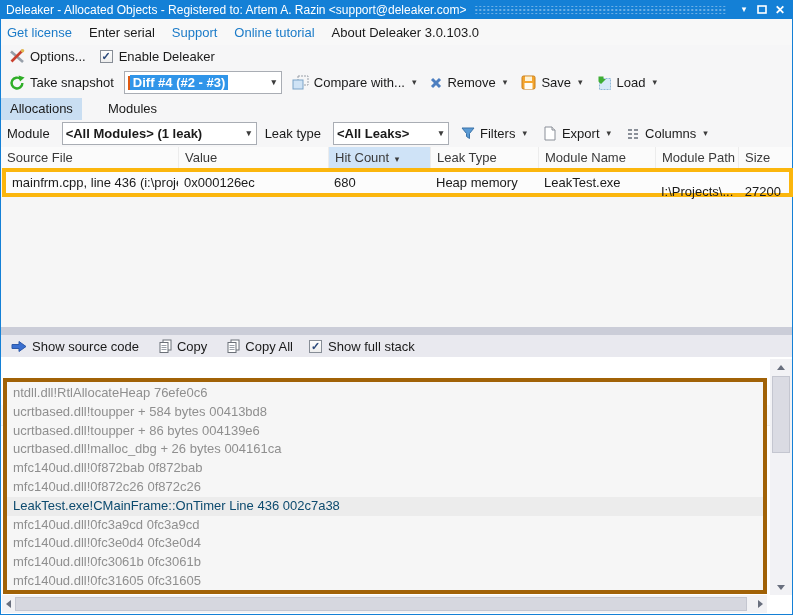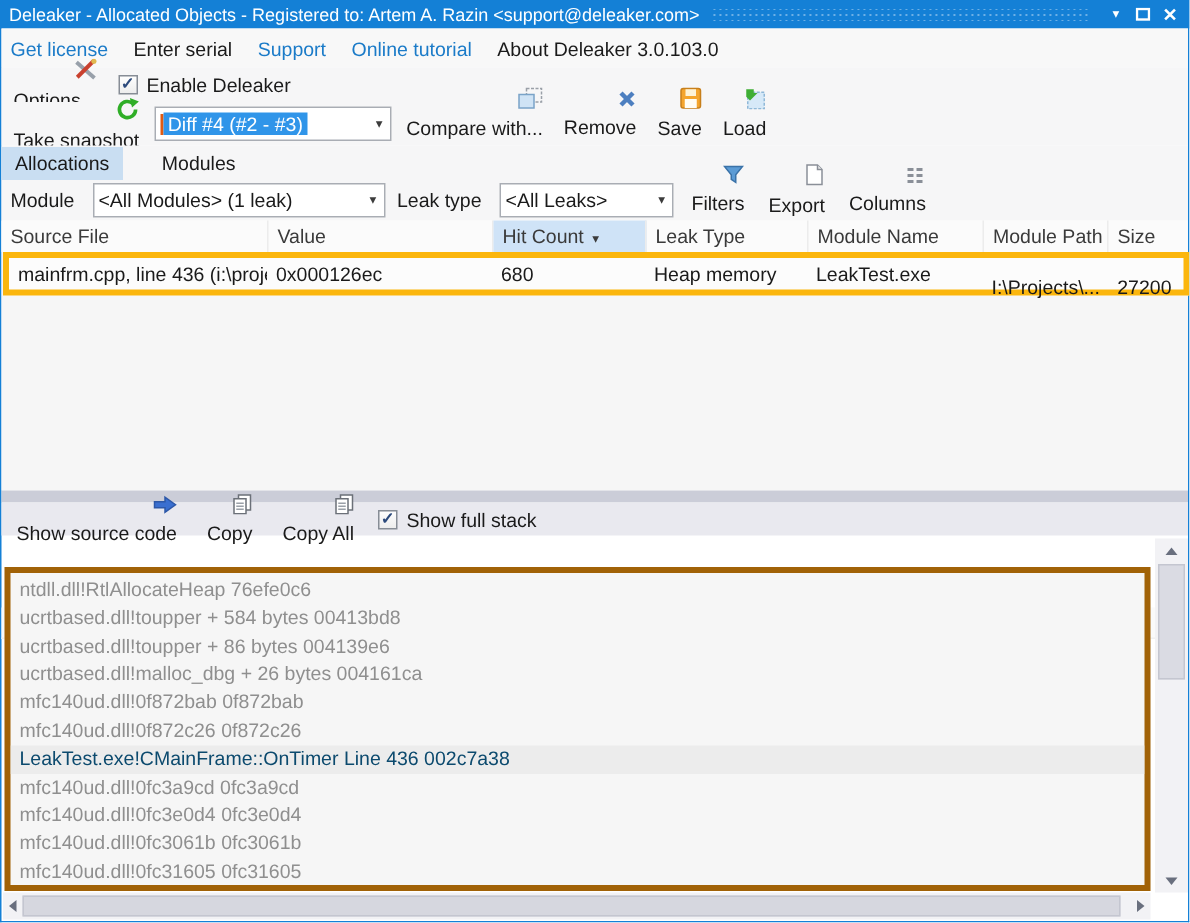--- a/index.html
+++ b/index.html
@@ -25,29 +25,29 @@
   
   .menubar { position:absolute; left:0; right:0; top:19px; height:26px; background:#f8f8f8;
     display:flex; align-items:center; gap:17px; padding:0 6px; }
   .menubar .lnk { color:#1b7bc8; cursor:pointer; }
   .menubar .plain { color:#1a1a1a; }
 
   
   .band { position:absolute; left:0; right:0; display:flex; align-items:center; background:#f6f6f7;gap:17px; }
   .toolbar1 { top:45px; height:23px; padding:0 4px; gap:10px; }
   .toolbar2 { top:68px; height:29px; padding:0 4px; gap:6px; }
-  .tbtn { display:flex; align-items:flex-end; gap:5px; padding:2px 4px; white-space:nowrap;flex-direction:column; }
+  .tbtn { display:flex; align-items:center; gap:5px; padding:2px 4px; white-space:nowrap; }
   .ic { flex:none; display:block; }
   .caret { font-size:9px; color:#3c3c3c; line-height:1; margin-left:2px; }
   .check-wrap { display:flex; align-items:center; gap:6px; }
   .cb { width:13px; height:13px; border:1px solid #878d96; background:linear-gradient(#fefefe,#ededed);
     display:flex; align-items:center; justify-content:center; }
   .ck { color:#2c4a7c; font-size:11px; font-weight:bold; line-height:1; }
 
-  .combo { height:23px; border:1px solid #a9adb4; background:#fff; display:flex; align-items:stretch; }
+  .combo { height:23px; border:1px solid #a9adb4; background:#fff; display:flex; align-items:stretch;font-weight:bold; }
   .combo .txt { flex:1; display:flex; align-items:center; padding:0 3px; white-space:nowrap; overflow:hidden; }
   .combo .arrow { width:16px; display:flex; align-items:center; justify-content:center; }
   .combo-snap { width:158px; }
   .combo-mod { width:195px; margin-left:4px; }
   .combo-leak { width:116px; margin-left:4px; }
   .sel-cursor { width:2px; height:14px; background:#e05a12; display:inline-block; }
   .sel { background:#3095e9; color:#fff; padding:0 3px; }
 
   
   .tabsband { top:97px; height:23px; padding:0; background:#f6f6f7; }

